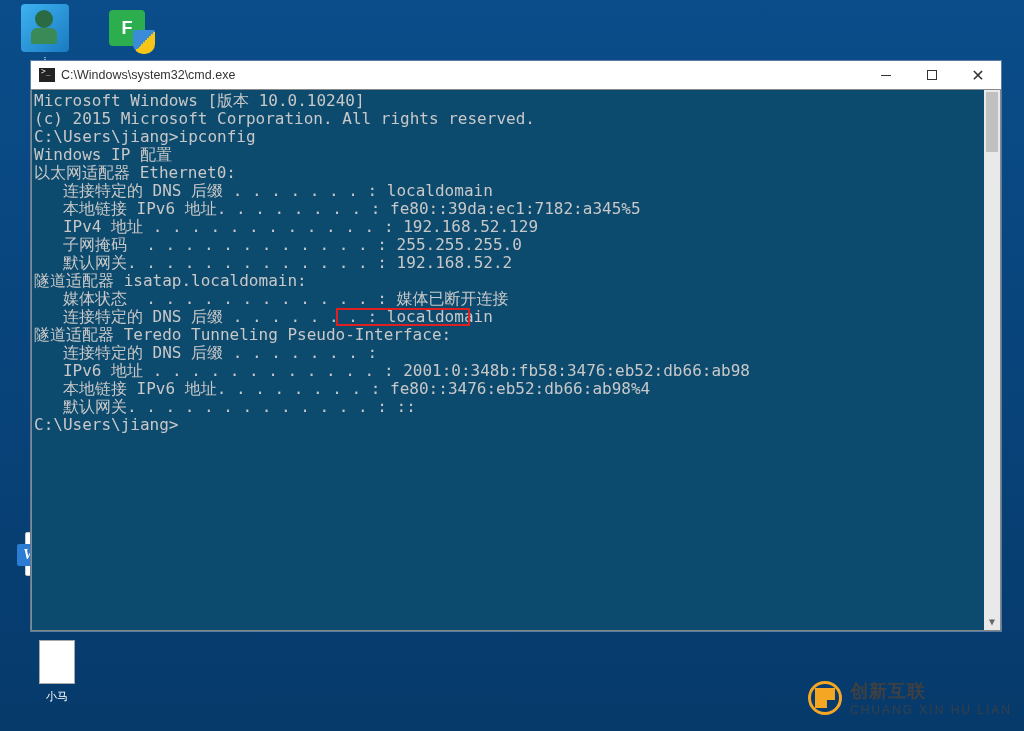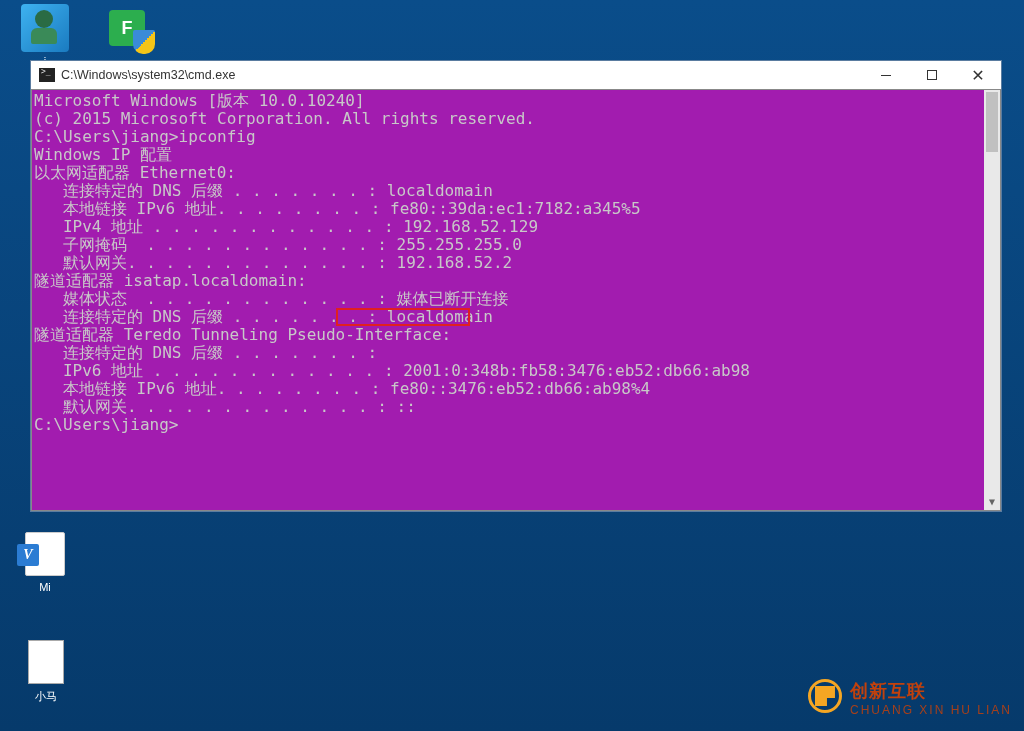--- a/index.html
+++ b/index.html
@@ -62,21 +62,21 @@
   .ico-file{width:36px;height:44px;background:#fff;border:1px solid #aaa;margin:0 auto;}
 
   .ico-pc, .ico-panel, .ico-trash { font-size:34px; color:#cce; }
 
   
   .cmd-window {
     position: absolute;
     left: 30px;
     top: 60px;
     width: 972px;
-    height: 452px;
+    height: 572px;
     background: #fff;
     border: 1px solid #5a7ca0;
     display: flex;
     flex-direction: column;
   }
   .titlebar {
     height: 28px;
     background: #fff;
     display: flex;
     align-items: center;
@@ -93,21 +93,21 @@
   .title-buttons div {
     width: 46px; display: flex; align-items: center; justify-content: center;
     font-family: Arial; cursor: pointer;
   }
   .btn-min span{border-top:1px solid #333;width:10px;display:block;}
   .btn-max span{border:1px solid #333;width:10px;height:10px;display:block;}
   .btn-close{font-size:16px;color:#333;}
 
   .terminal {
     flex: 1;
-    background: #a21caf;
+    background: #0c4a6e;
     color: #c8c8c8;
     font-family: "NSimSun","SimSun","Consolas",monospace;
     font-size: 16px;
     line-height: 18px;
     padding: 2px 2px;
     white-space: pre;
     overflow: hidden;
     position: relative;
     border:1px solid #888;
   }
@@ -119,21 +119,21 @@
   .scrollbar .arrow.up{top:0;}
   .scrollbar .arrow.down{bottom:0;}
 
   .highlight-box{
     position:absolute;
     border:2px solid #e02020;
     pointer-events:none;
   }
 
   .watermark{
-    position:absolute;right:12px;bottom:14px;color:#c2410c;display:flex;gap:8px;
+    position:absolute;right:12px;bottom:14px;color:#404040;display:flex;align-items:center;gap:8px;
   }
   .watermark .wm-icon{
     width:34px;height:34px;border:3px solid #f5a623;border-radius:50%;position:relative;
   }
   .watermark .wm-icon::before{
     content:"";position:absolute;width:20px;height:20px;background:#f5a623;
     left:4px;top:4px;clip-path:polygon(0 0,100% 0,100% 60%,60% 60%,60% 100%,0 100%);
   }
   .watermark .wm-text .big{font-size:18px;font-weight:600;letter-spacing:1px;}
   .watermark .wm-text .small{font-size:12px;letter-spacing:2px;opacity:.85;}
@@ -163,21 +163,21 @@
   <div class="ico ico-panel"></div>
   <span class="label">控</span>
 </div>
 <div class="desktop-icon" style="left:10px;top:530px;">
   <div class="ico ico-visio">
     <div class="vbody"></div>
       <div class="vlogo">V</div>
   </div>
   <span class="label">Mi</span>
 </div>
-<div class="desktop-icon" style="left:11px;top:638px;">
+<div class="desktop-icon" style="left:22px;top:638px;">
   <div class="ico">
       <div class="ico-file"></div>
     </div>
   <span class="label">小马</span>
 </div>
 
 <div class="cmd-window">
   <div class="titlebar">
     <div class="title-icon"></div>
     <span class="title-text">C:\Windows\system32\cmd.exe</span>

